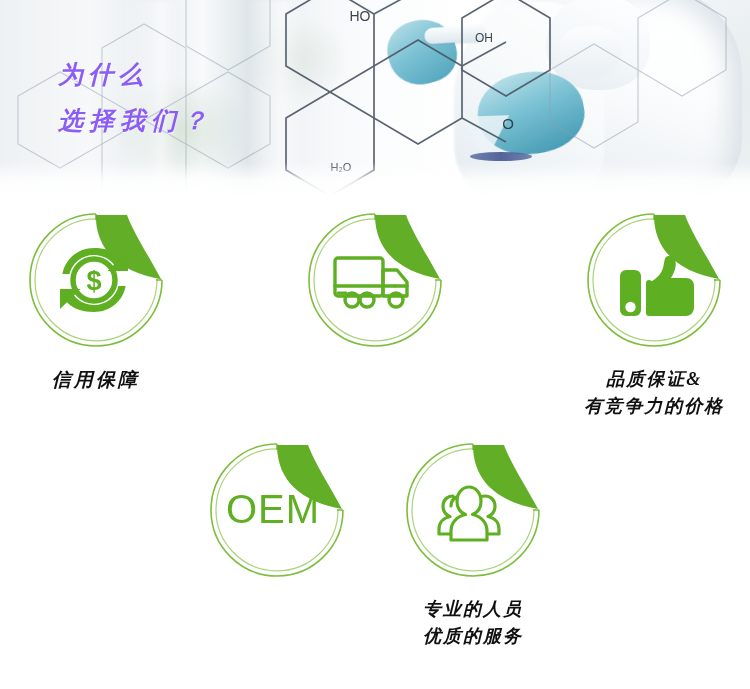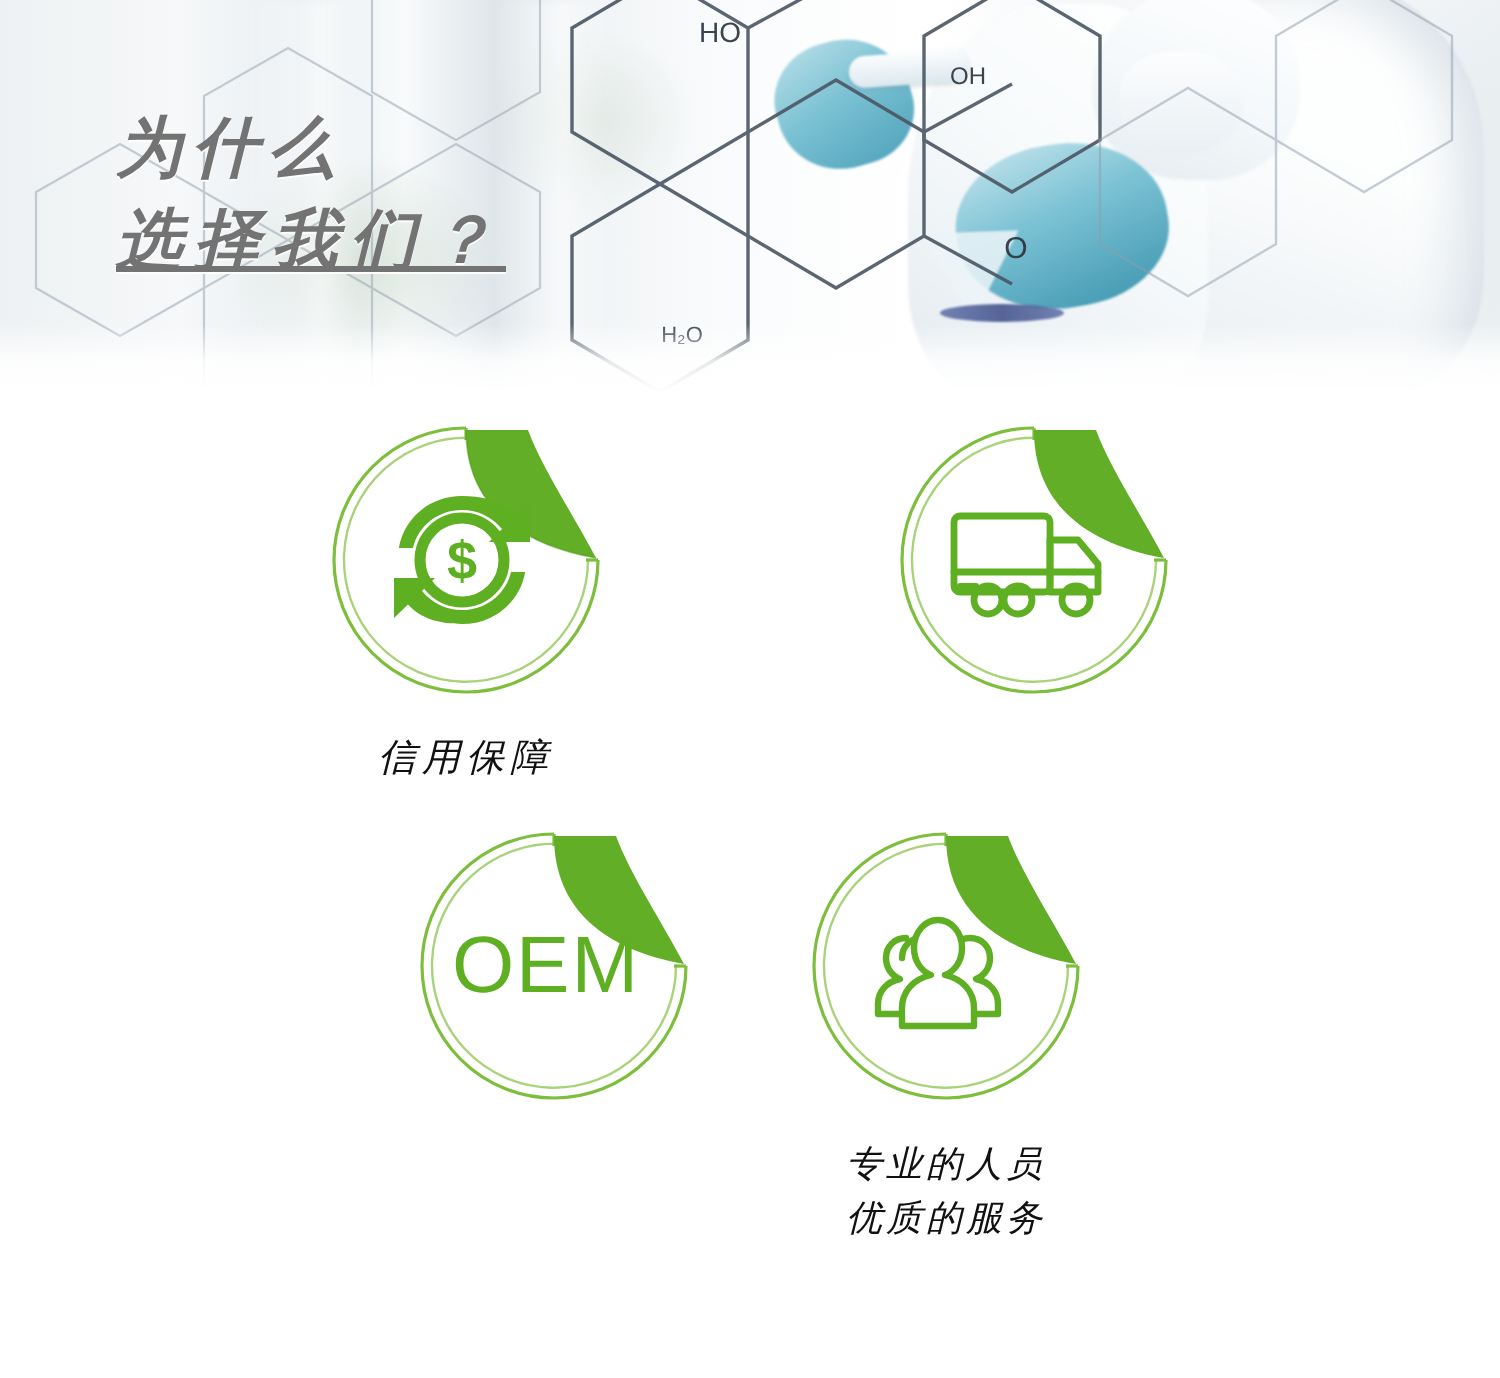--- a/index.html
+++ b/index.html
@@ -163,31 +163,31 @@
     left: 0; bottom: 0;
     width: 750px; height: 34px;
     background: linear-gradient(180deg, rgba(255,255,255,0) 0%, rgba(255,255,255,0.85) 55%, #ffffff 100%);
   }
 
   .banner-heading {
     position: absolute;
     left: 58px;
     top: 52px;
     z-index: 6;
-    color: #737373;
+    color: #8b5cf6;
     font-family: "Liberation Serif", "DejaVu Serif", serif;
     font-weight: 700;
-    font-size: 33px;
+    font-size: 25px;
     line-height: 46px;
     letter-spacing: 5px;
     font-style: italic;
     text-shadow: 0 1px 0 rgba(255,255,255,0.9);
     white-space: pre;
   }
-  .banner-heading .hl2 { letter-spacing: 6px; text-decoration: underline; }
+  .banner-heading .hl2 { letter-spacing: 6px; }
 
   
   .features {
     position: absolute;
     left: 0;
     top: 206px;
     width: 750px;
   }
 
   .row {
@@ -213,21 +213,21 @@
 
   .caption {
     margin-top: 12px;
     text-align: center;
     color: #111111;
     font-family: "Liberation Serif", "DejaVu Serif", serif;
     font-size: 19px;
     line-height: 27px;
     letter-spacing: 3px;
     font-style: italic;
-    font-weight: 400;
+    font-weight: 700;
     white-space: pre-line;
   }
   .caption-2 { font-size: 18px; letter-spacing: 2px; }
 </style>
 </head>
 <body>
 
 <div class="page">
 
   <div class="banner">
@@ -335,53 +335,78 @@
               <line x1="5" y1="37" x2="13" y2="37" stroke-width="3"></line>
               <circle cx="62" cy="30" r="1.6" fill="#5EAF21" stroke="none"></circle>
               <circle cx="19" cy="44" r="7"></circle>
               <circle cx="34" cy="44" r="7"></circle>
               <circle cx="63" cy="44" r="7"></circle>
             </g>
           </svg>
         </div>
       </div>
 
-    </div>
-
-    <div class="row row-2">
-
       <div class="feature">
         <div class="badge">
           <svg width="148" height="148" viewBox="0 0 148 148">
             <g>
               <path d="M74 8 A66 66 0 1 0 140 74 L140 30 L74 30 Z" fill="#ffffff"></path>
               <path d="M74 8 A66 66 0 1 0 140 74" fill="#ffffff" stroke="#7DBE3C" stroke-width="1.6"></path>
               <path d="M78 13 A61 61 0 1 0 135 74" fill="none" stroke="#9ACB63" stroke-width="1.2" opacity="0.85"></path>
               <line x1="74" y1="8" x2="74" y2="14" stroke="#7DBE3C" stroke-width="1.6"></line>
               <line x1="140" y1="74" x2="134" y2="74" stroke="#7DBE3C" stroke-width="1.6"></line>
             </g>
             <path d="M74 9 C 74 46 100 66 139 73 C 128 52 112 28 105 9 Z" fill="#62AF27"></path>
 
-            <text x="70" y="87" text-anchor="middle" font-family="'Liberation Sans', sans-serif" font-size="40" font-weight="400" fill="#5EAF21" letter-spacing="1">OEM</text>
+            <g transform="translate(40,50)">
+              <rect x="0" y="14" width="21" height="46" rx="6" fill="#5EAF21"></rect>
+              <circle cx="10.5" cy="51" r="5.2" fill="#ffffff"></circle>
+              <path d="M30 60 L30 26 C30 26 40 22 43 12 C45 4 44 0 49 0
+                       C55 0 57 6 55 13 C53.6 18 51 22 51 22 L66 22
+                       C71 22 74 25 74 30 L74 51 C74 56 71 60 66 60 Z" fill="#5EAF21"></path>
+              <rect x="26" y="24" width="6" height="36" rx="3" fill="#5EAF21"></rect>
+            </g>
           </svg>
         </div>
+        <div class="caption caption-2">品质保证&amp;
+有竞争力的价格</div>
       </div>
+    </div>
+
+    <div class="row row-2">
 
       <div class="feature">
         <div class="badge">
           <svg width="148" height="148" viewBox="0 0 148 148">
             <g>
               <path d="M74 8 A66 66 0 1 0 140 74 L140 30 L74 30 Z" fill="#ffffff"></path>
               <path d="M74 8 A66 66 0 1 0 140 74" fill="#ffffff" stroke="#7DBE3C" stroke-width="1.6"></path>
               <path d="M78 13 A61 61 0 1 0 135 74" fill="none" stroke="#9ACB63" stroke-width="1.2" opacity="0.85"></path>
               <line x1="74" y1="8" x2="74" y2="14" stroke="#7DBE3C" stroke-width="1.6"></line>
               <line x1="140" y1="74" x2="134" y2="74" stroke="#7DBE3C" stroke-width="1.6"></line>
             </g>
             <path d="M74 9 C 74 46 100 66 139 73 C 128 52 112 28 105 9 Z" fill="#62AF27"></path>
 
+            <text x="70" y="87" text-anchor="middle" font-family="'Liberation Sans', sans-serif" font-size="40" font-weight="400" fill="#5EAF21" letter-spacing="1">OEM</text>
+          </svg>
+        </div>
+      </div>
+
+      <div class="feature">
+        <div class="badge">
+          <svg width="148" height="148" viewBox="0 0 148 148">
+            <g>
+              <path d="M74 8 A66 66 0 1 0 140 74 L140 30 L74 30 Z" fill="#ffffff"></path>
+              <path d="M74 8 A66 66 0 1 0 140 74" fill="#ffffff" stroke="#7DBE3C" stroke-width="1.6"></path>
+              <path d="M78 13 A61 61 0 1 0 135 74" fill="none" stroke="#9ACB63" stroke-width="1.2" opacity="0.85"></path>
+              <line x1="74" y1="8" x2="74" y2="14" stroke="#7DBE3C" stroke-width="1.6"></line>
+              <line x1="140" y1="74" x2="134" y2="74" stroke="#7DBE3C" stroke-width="1.6"></line>
+            </g>
+            <path d="M74 9 C 74 46 100 66 139 73 C 128 52 112 28 105 9 Z" fill="#62AF27"></path>
+
             <g fill="none" stroke="#5EAF21" stroke-width="3.2" stroke-linejoin="round" stroke-linecap="round" transform="translate(34,52)">
 
               <path d="M18 18 C18 12 22.5 8 28 8 C33.5 8 38 12 38 18
                        C38 23 35 27 31 28.5 C38 30 42 35 42 41 L42 46 L6 46 L6 41
                        C6 35 10 30 17 28.5 C13 27 10 23 10 18
                        C10 12 14.5 8 20 8"></path>
 
               <path d="M42 18 C42 12 46.5 8 52 8 C57.5 8 62 12 62 18
                        C62 23 59 27 55 28.5 C62 30 66 35 66 41 L66 46 L30 46 L30 41
                        C30 35 34 30 41 28.5 C37 27 34 23 34 18

